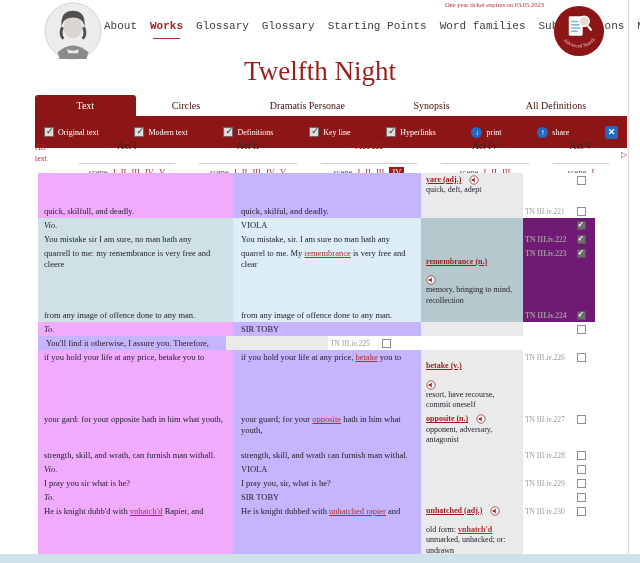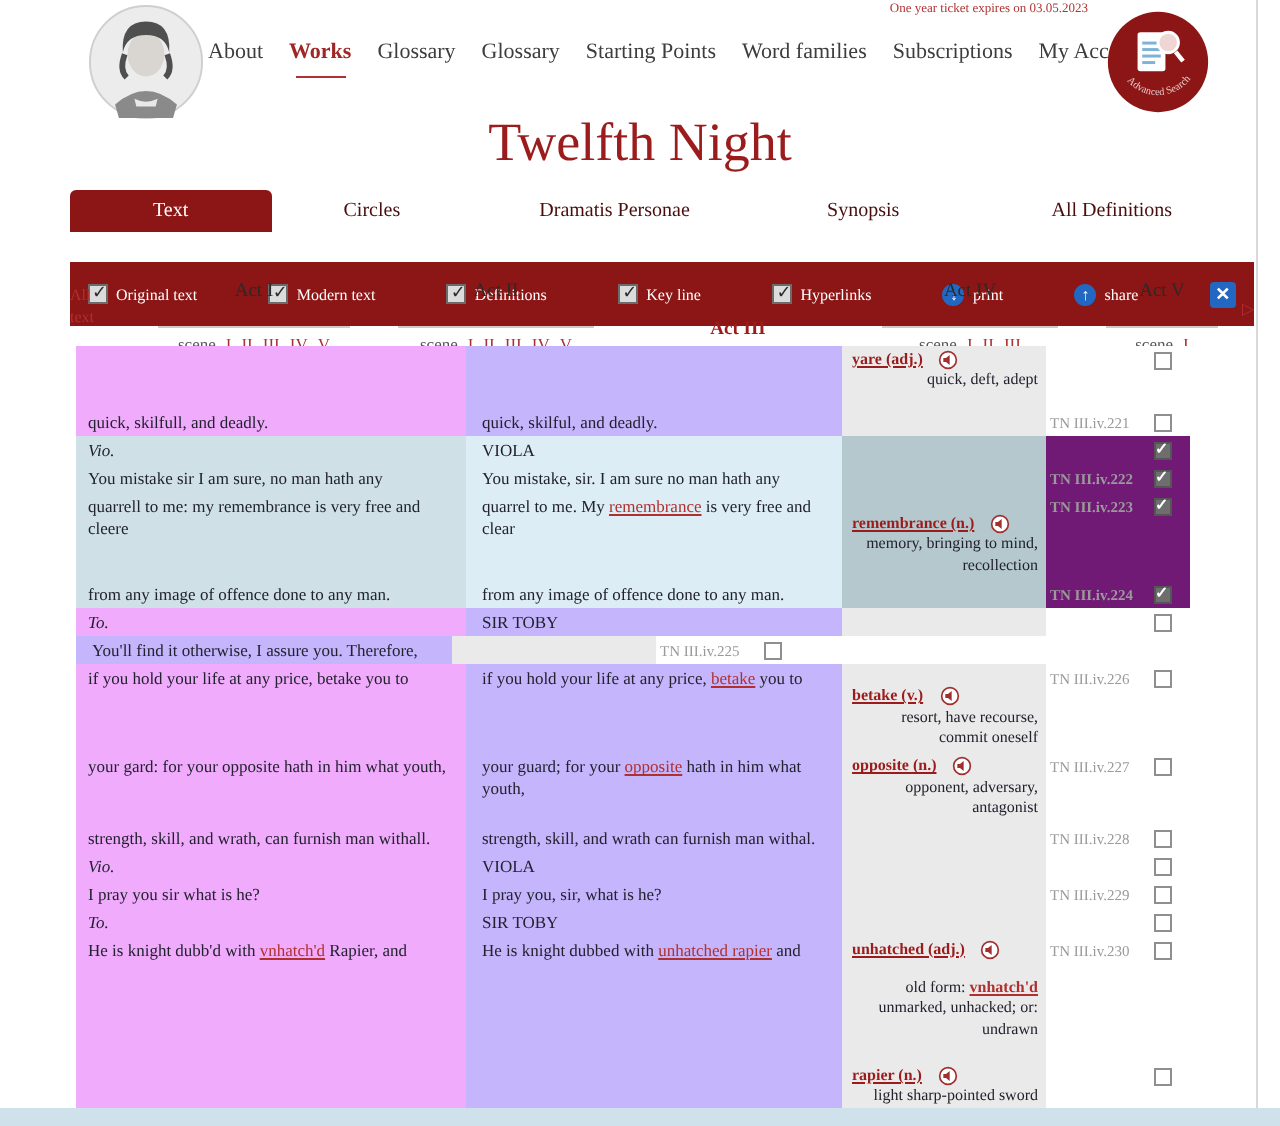--- a/index.html
+++ b/index.html
@@ -7,83 +7,83 @@
   #page { width:640px; height:563px; position:relative; background:#fff; overflow:hidden; }
 
   
   .right-border { position:absolute; left:628px; top:0; width:1px; height:100%; background:#d9d9d9; }
   .bottom-band { position:absolute; left:0; bottom:0; width:100%; height:9px; background:#cfe2ec; }
 
   
   .header { position:absolute; top:0; left:0; width:100%; height:56px; }
   .portrait { position:absolute; left:44px; top:2px; }
   .main-nav { position:absolute; left:104px; top:20px; display:flex; gap:13px; font-size:11px; color:#3d3d3d; }
-  .main-nav .nav-item { cursor:pointer; white-space:nowrap; }
+  .main-nav .nav-item { cursor:pointer; white-space:nowrap;font-family:Liberation Mono, monospace; }
   .main-nav .nav-item.active { color:#a02626; font-weight:bold; }
   .main-nav .nav-item.active::after { content:""; display:block; border-bottom:1px solid #b03030; margin-top:6px; width:80%; margin-left:10%; }
   .ticket { position:absolute; right:96px; top:1px; font-size:6.5px; color:#b03434; }
   .adv-badge { position:absolute; left:553px; top:5px; cursor:pointer; }
 
   
   .play-title { position:absolute; top:56px; left:0; width:100%; text-align:center; font-size:27px; color:#9b1c1c; }
 
   
   .tabs { position:absolute; top:95px; left:35px; width:592px; height:21px; display:flex; }
   .tab { display:flex; align-items:center; justify-content:center; font-size:10px; color:#4a0d0d; cursor:pointer; }
   .tab.active { background:#8c1515; color:#fff; border-radius:3px 3px 0 0; }
   .t0{width:17%;} .t1{width:17%;} .t2{width:24%;} .t3{width:18%;} .t4{width:24%;}
 
   
-  .toolbar { position:absolute; top:116px; left:35px; width:592px; height:23px; background:#8c1515; display:flex; align-items:center; justify-content:space-between; padding:16px 9px;margin-top:15px; }
+  .toolbar { position:absolute; top:116px; left:35px; width:592px; height:23px; background:#8c1515; display:flex; align-items:center; justify-content:space-between; padding:16px 9px; }
   .tool-group { display:flex; align-items:center; gap:4px; cursor:pointer; }
   .tool-group .lbl { color:#fff; font-size:8px; }
   .tcb { width:10px; height:10px; background:#dcdcdc; border:1px solid #6b6b6b; display:inline-block; position:relative; }
   .tcb::after { content:"\2713"; position:absolute; top:-2px; left:1px; font-size:9px; color:#2a2a2a; }
   .circ { width:11px; height:11px; border-radius:50%; background:#2268c2; color:#fff; font-size:8px; line-height:11px; text-align:center; display:inline-block; }
   .close-btn { width:13px; height:13px; background:#2268c2; border-radius:2px; color:#fff; font-size:9px; font-weight:bold; display:flex; align-items:center; justify-content:center; cursor:pointer; }
   .close-btn::after { content:"\2715"; }
 
   
   .act-nav { position:absolute; top:140px; left:35px; width:600px; height:33px; display:flex; align-items:flex-start; }
   .all-text { width:32px; font-size:8px; color:#b03030; line-height:1.35; margin-top:3px; cursor:pointer; }
   .act { text-align:center; padding-top:1px; }
   .a0{width:120px;} .a1{width:122px;} .a2{width:120px;} .a3{width:112px;text-align:center;} .a4{width:80px;}
   .act-label { font-size:9.5px; color:#2a2a2a; border-bottom:1px solid #d2c9c9; margin:0 12px 3px; padding-bottom:12px; cursor:pointer; }
-  .act.active .act-label { color:#9b1c1c; font-weight:bold;margin-top:19px; }
+  .act.active .act-label { color:#9b1c1c; font-weight:bold; }
   .scene-row { font-size:8.5px; display:flex; justify-content:center; gap:5px; }
   .scene-word { color:#555; }
   .scene-num { color:#b03030; cursor:pointer; }
   .scene-num.active { background:#9b1c1c; color:#fff; padding:0 3px; }
   .nav-chevron { font-size:8px; color:#b03030; margin-top:10px; cursor:pointer; }
 
   
   .content { position:absolute; top:173px; left:38px; width:557px; height:381px; overflow:hidden; font-size:8.5px; color:#22222e; }
   .trow { display:flex; min-height:14px; }
   .c1 { width:195px; background:#f0abfc; padding:2px 4px 1px 6px; line-height:1.25; }
   .c2 { width:188px; background:#c4b5fd; padding:2px 4px 1px 8px; line-height:1.25; }
-  .c3 { width:102px; background:#eaeaea; padding:2px 4px 2px 5px; line-height:1.3;text-align:right; }
+  .c3 { width:102px; background:#eaeaea; padding:2px 4px 2px 5px; line-height:1.3; }
   .c4 { width:44px; background:#fff; font-size:7.5px; color:#9a9a9a; padding:3px 0 0 2px; }
   .c5 { width:28px; background:#fff; display:flex; justify-content:center; align-items:flex-start; padding-top:3px; }
   .trow.hl .c1 { background:#cfe1e7; }
   .trow.hl .c2 { background:#dcedf5; }
   .trow.hl .c3 { background:#b4c8ce; }
   .trow.hl .c4, .trow.hl .c5 { background:#701a75;font-weight:bold; }
   .trow.r0 { min-height:31px; }
   .speaker .c1 { font-style:italic; }
   .tlink { color:#b03030; text-decoration:underline; cursor:pointer; }
   .def-head { display:flex; align-items:flex-start; gap:8px; }
   .hw { color:#9b1c1c; font-weight:bold; font-size:8px; text-decoration:underline; cursor:pointer; }
   .def-gloss { font-size:8px; color:#22222e; }
   .def-old { font-size:8px; margin-top:9px; }
   .def-old .oldlink { color:#b03030; font-weight:bold; text-decoration:underline; cursor:pointer; }
   .audio-icon { cursor:pointer; line-height:0; }
   .cb { width:9px; height:9px; border:1px solid #8f8f8f; background:#fff; position:relative; cursor:pointer; }
   .cb.on { background:#6e6e6e; border-color:#555; }
   .cb.on::after { content:"\2713"; position:absolute; top:-2px; left:0px; color:#fff; font-size:8px; }
-  .mt9 { margin-top:9px; }
+  .mt9 { margin-top:9px;flex-direction:column; }
 </style>
 </head>
 <body>
 
 <div id="page">
   <div class="right-border"></div>
 
   <div class="header">
     <div class="portrait">
       <svg width="58" height="58" viewBox="0 0 60 60">

